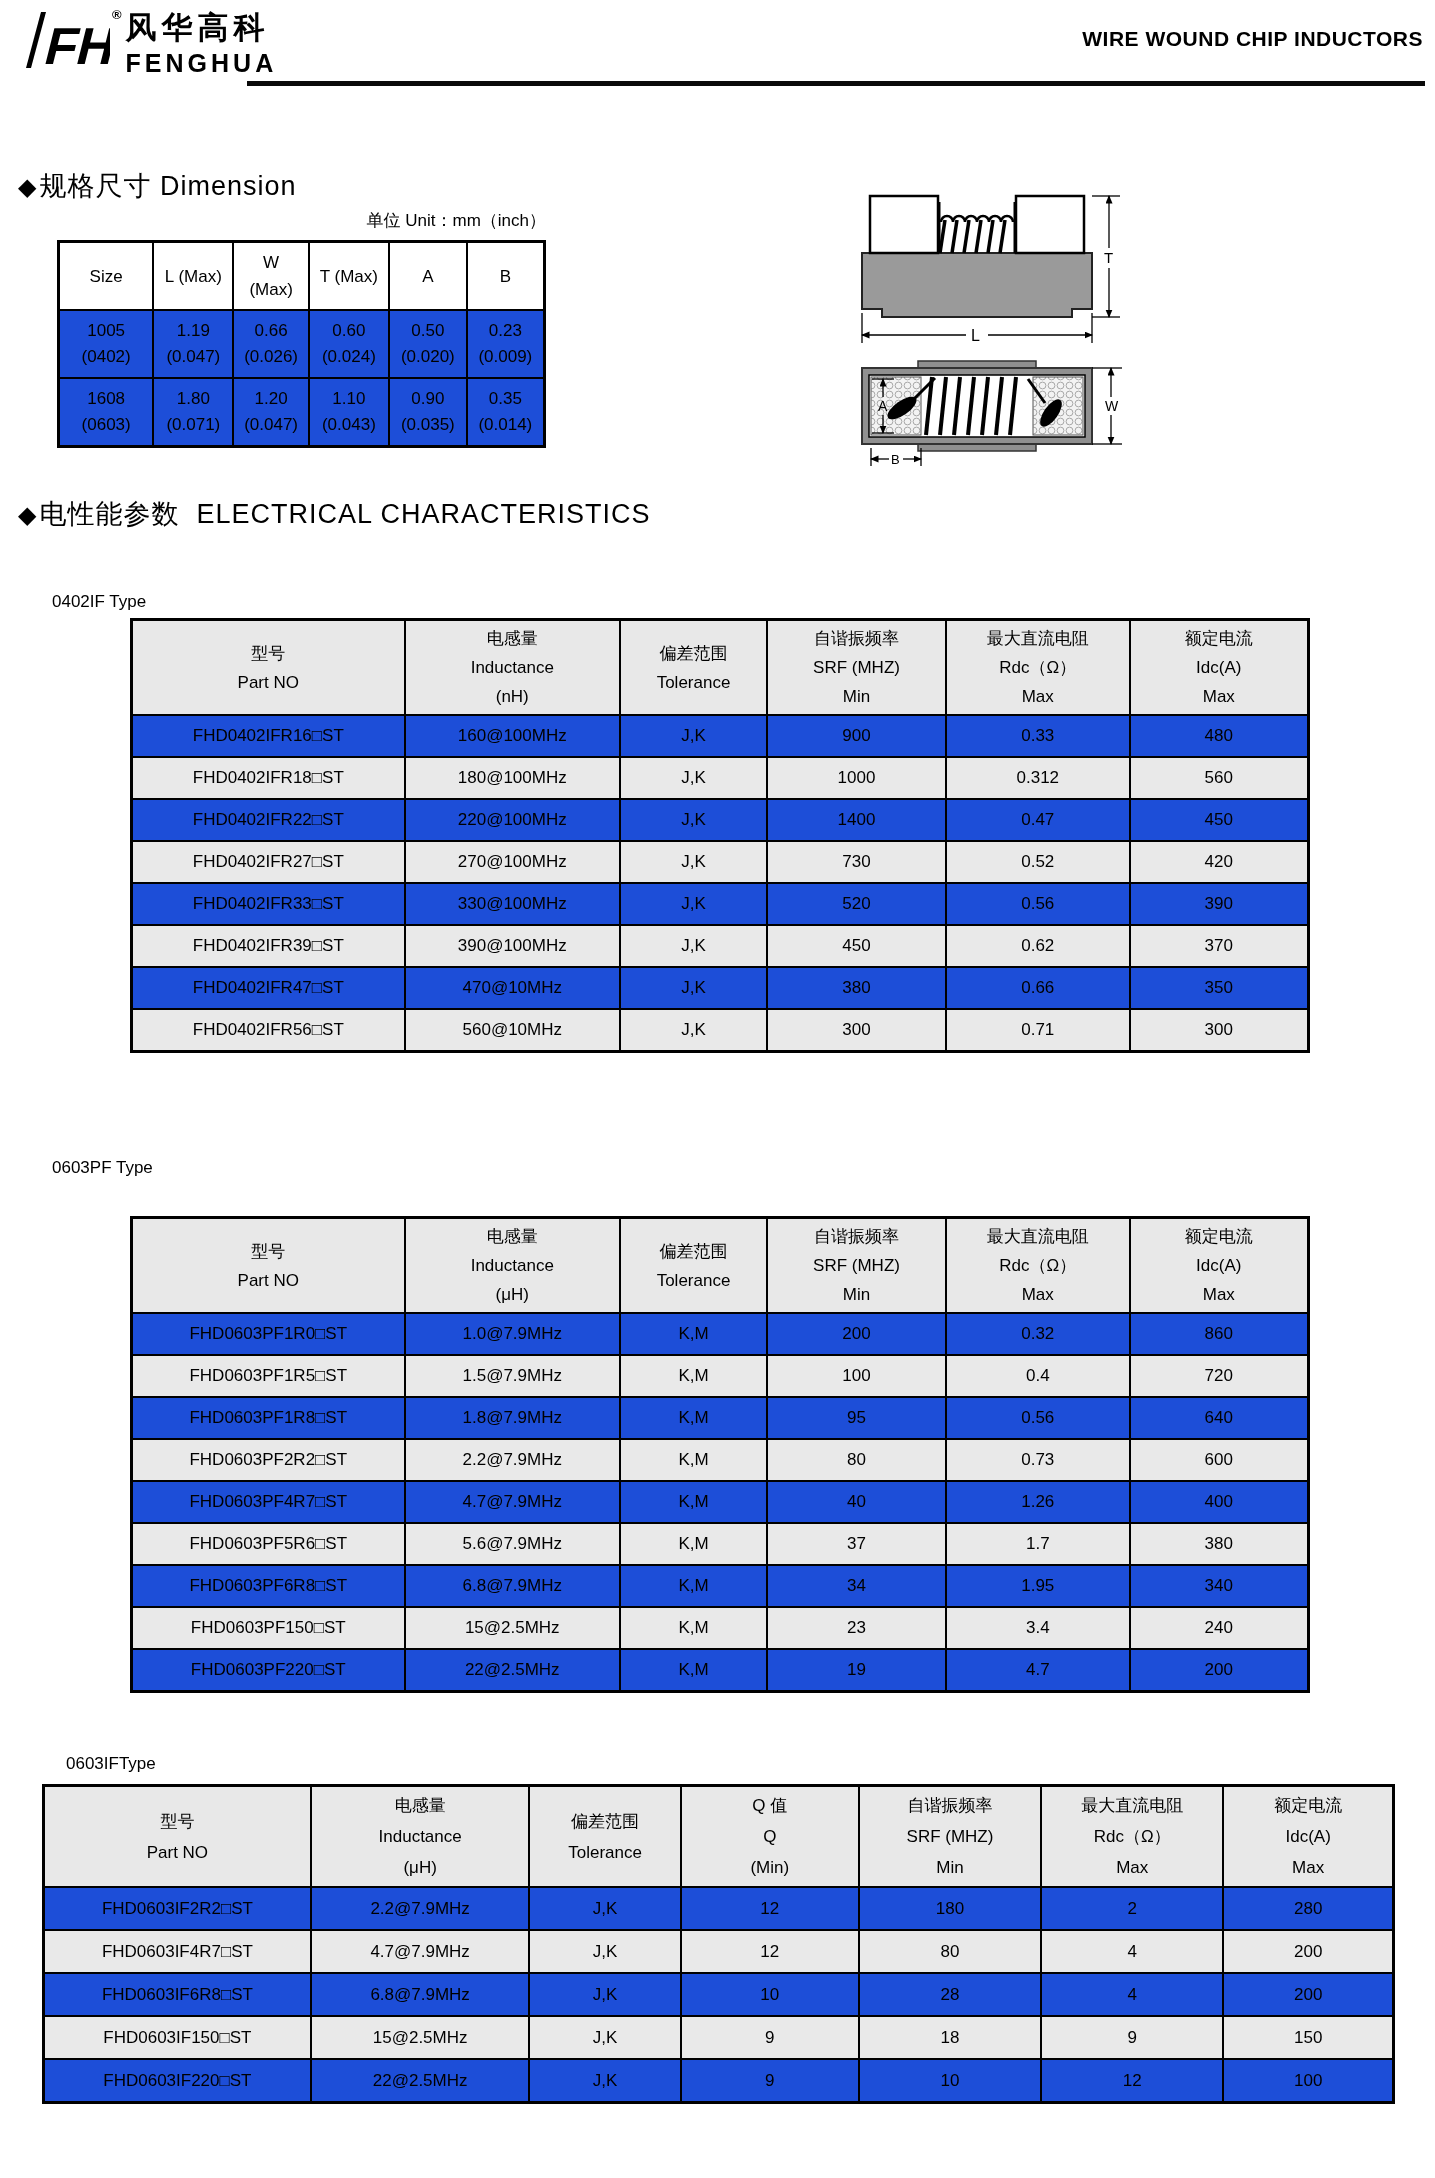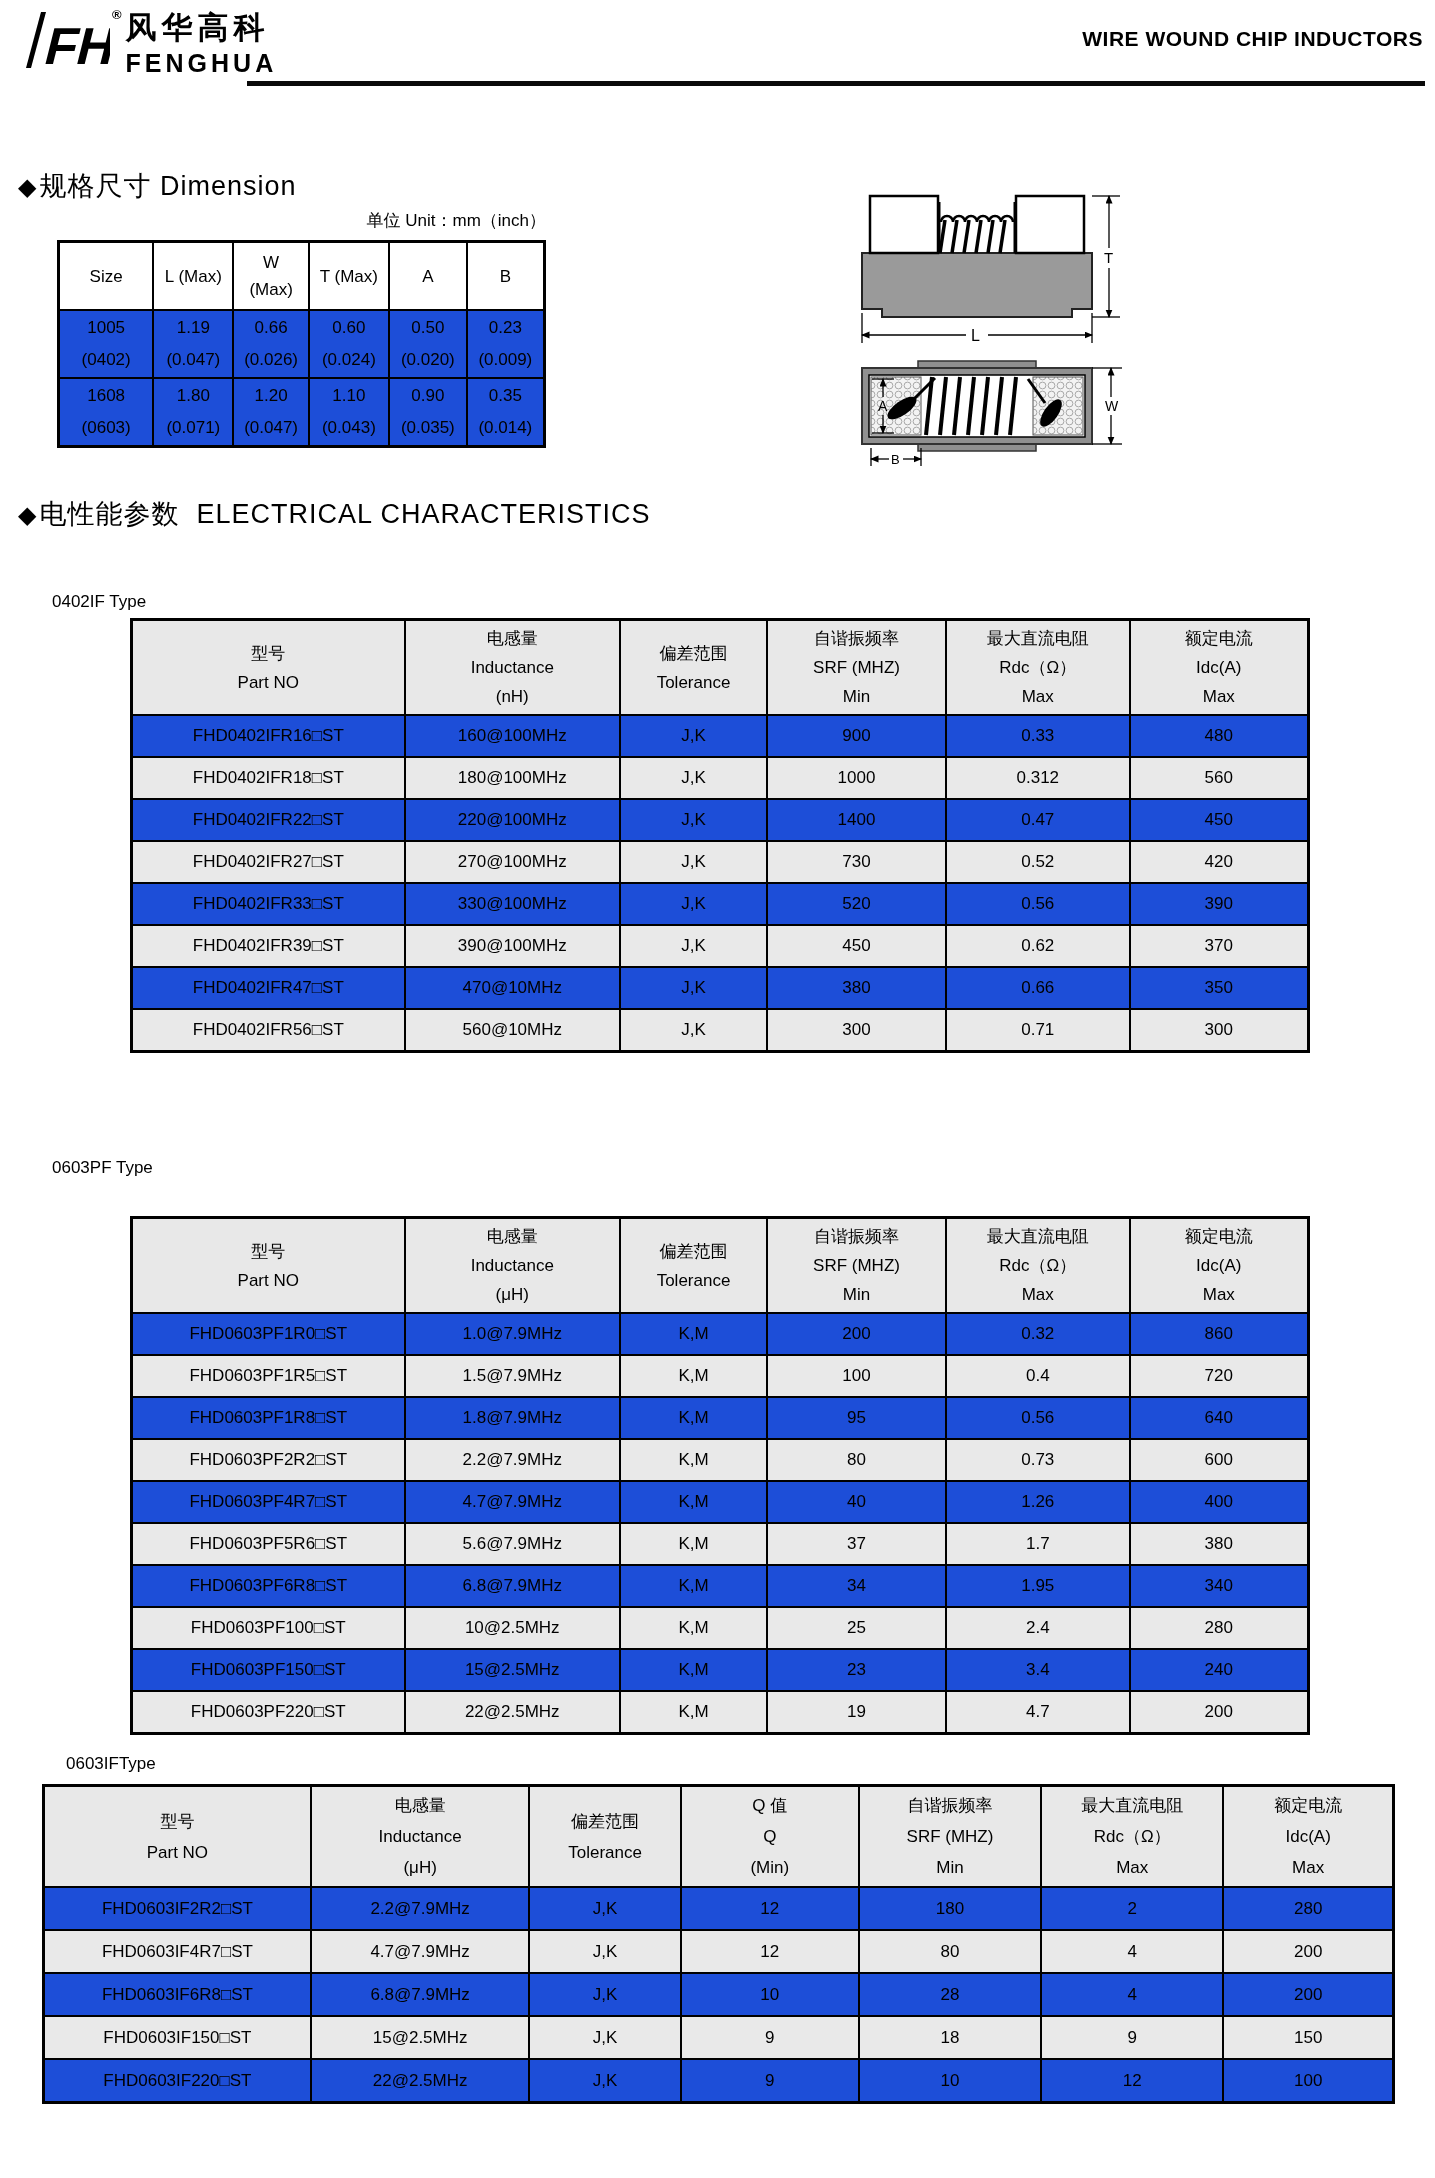--- a/index.html
+++ b/index.html
@@ -26,21 +26,21 @@
   #t2-label{top:1158px;}
   #t3-label{top:1754px;margin-left:14px;}
   
   table{border-collapse:collapse;table-layout:fixed;position:absolute;background:#1d4ed8;}
   th,td{border:2px solid #000;text-align:center;vertical-align:middle;
         white-space:pre-line;font-size:17px;font-weight:400;padding:0 2px;}
   table{border:3px solid #000;}
   
   #dim-table{left:57px;top:240px;width:489px;}
   #dim-table th{height:66px;line-height:27px;background:#fff;}
-  #dim-table td{height:66px;line-height:32px;}
+  #dim-table td{height:66px;line-height:26px;}
   
   .etable thead th{background:#e8e8e8;line-height:29px;padding:3px 2px;}
   .etable tbody tr:nth-child(even) td{background:#e9e9e9;}
   #table1{left:130px;top:618px;width:1180px;}
   #table2{left:130px;top:1216px;width:1180px;}
   #table3{left:42px;top:1784px;width:1353px;}
   #table1 td,#table2 td{height:40px;}
   #table3 td{height:41px;}
   #table3 thead th{line-height:31px;}
   
@@ -381,28 +381,20 @@
         <td>1.7</td>
         <td>380</td>
       </tr>
       <tr>
         <td>FHD0603PF6R8□ST</td>
         <td>6.8@7.9MHz</td>
         <td>K,M</td>
         <td>34</td>
         <td>1.95</td>
         <td>340</td>
-      </tr>
-      <tr>
-        <td>FHD0603PF100□ST</td>
-        <td>10@2.5MHz</td>
-        <td>K,M</td>
-        <td>25</td>
-        <td>2.4</td>
-        <td>280</td>
       </tr>
       <tr>
         <td>FHD0603PF150□ST</td>
         <td>15@2.5MHz</td>
         <td>K,M</td>
         <td>23</td>
         <td>3.4</td>
         <td>240</td>
       </tr>
       <tr>

